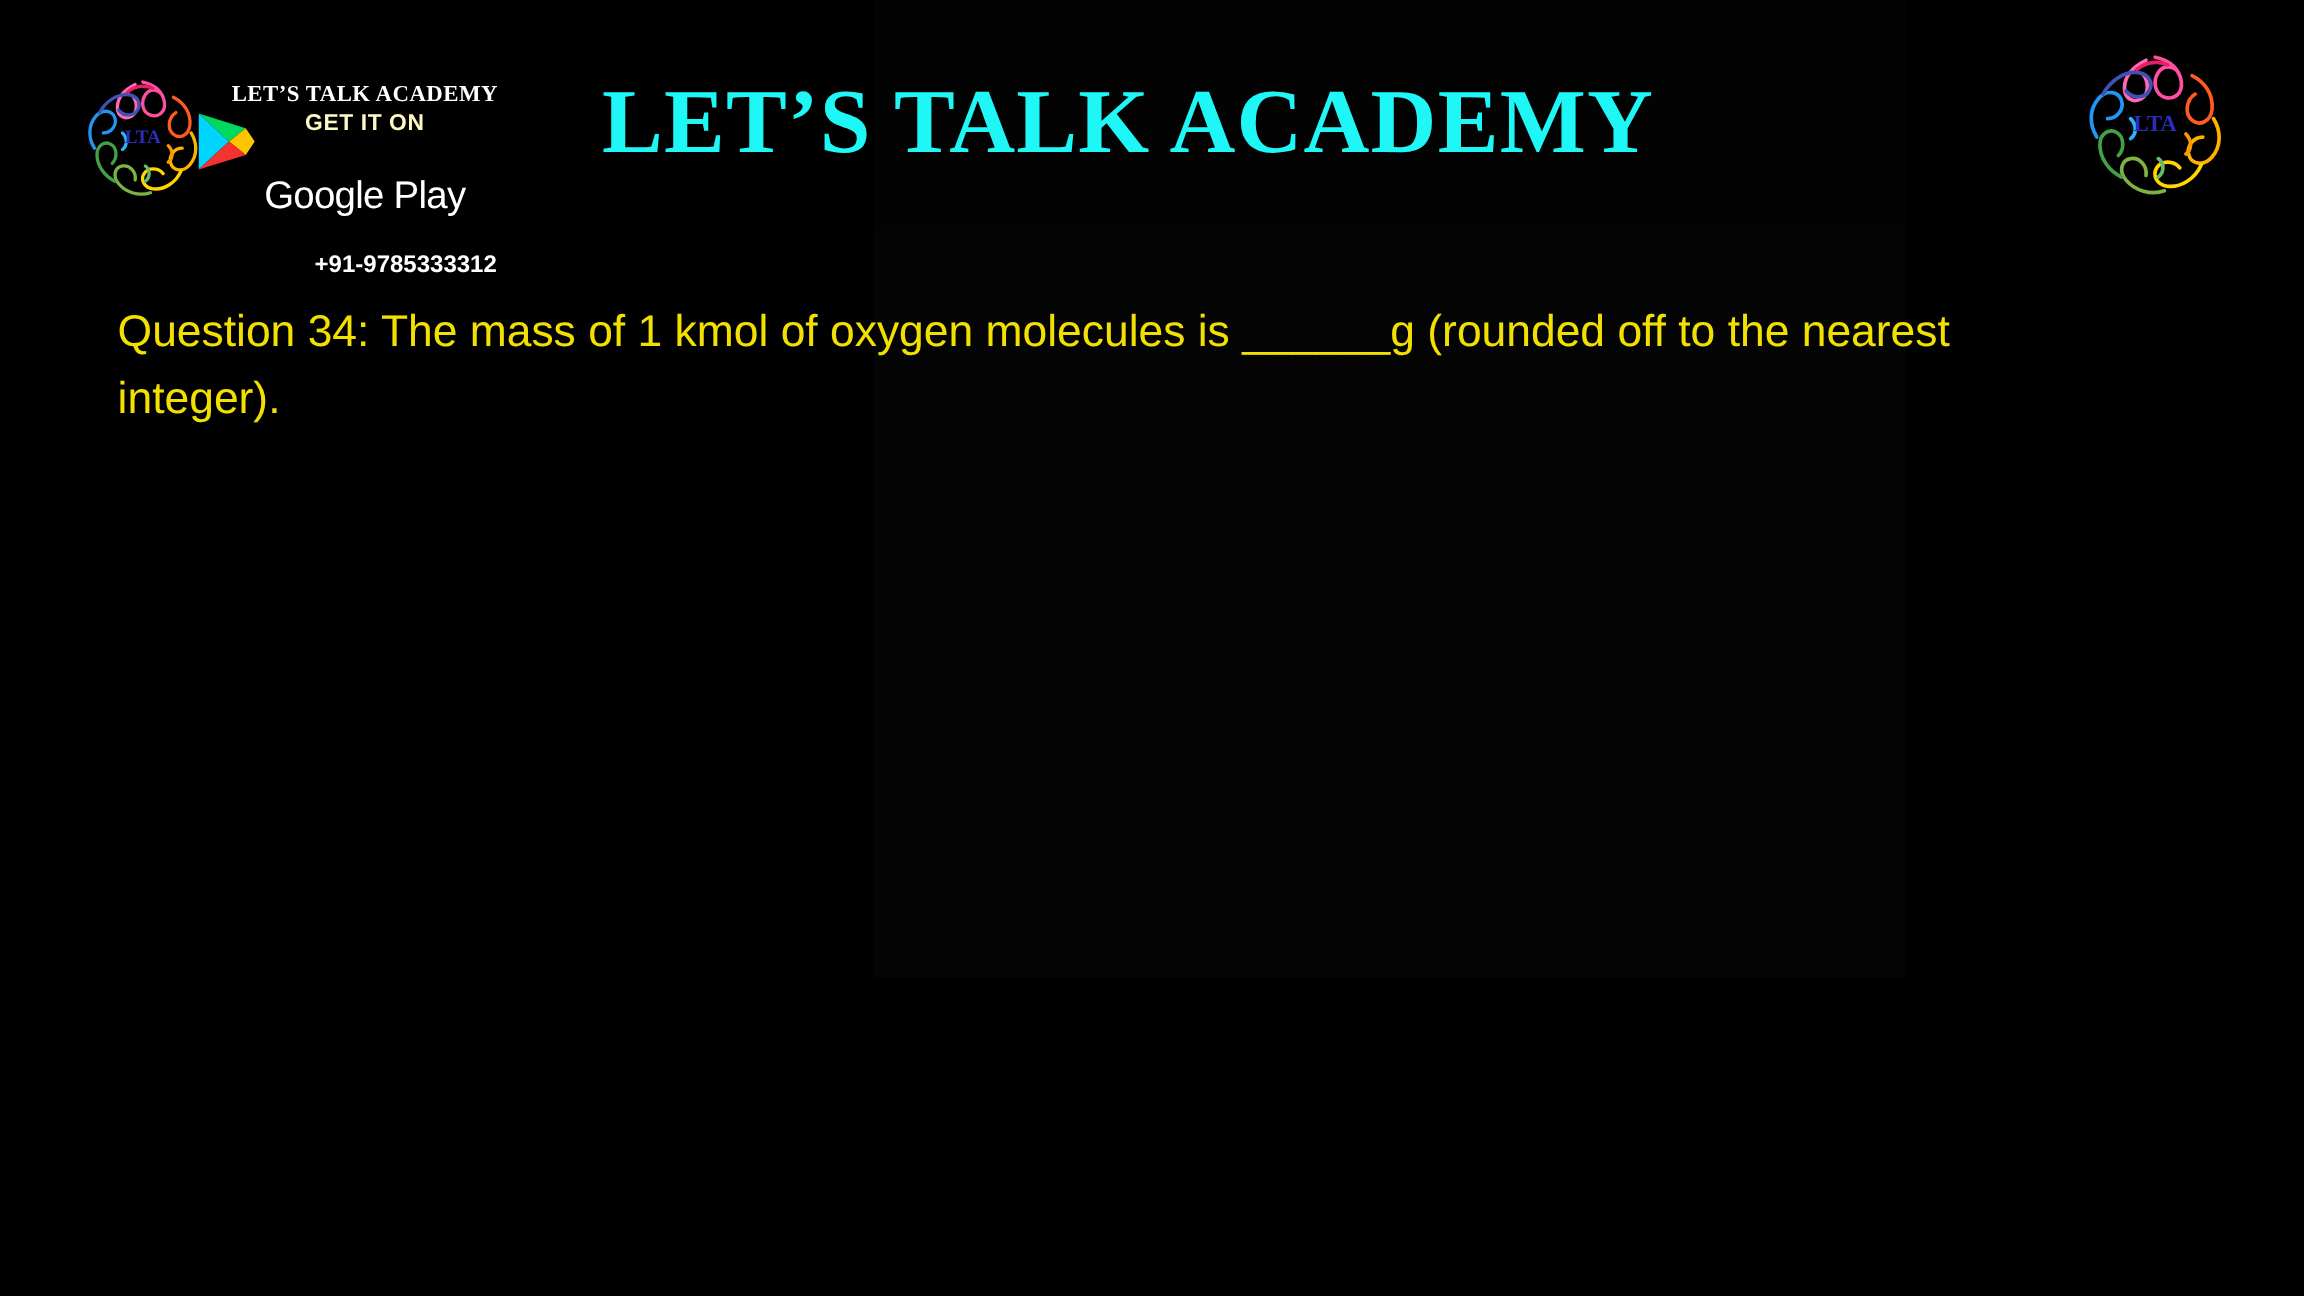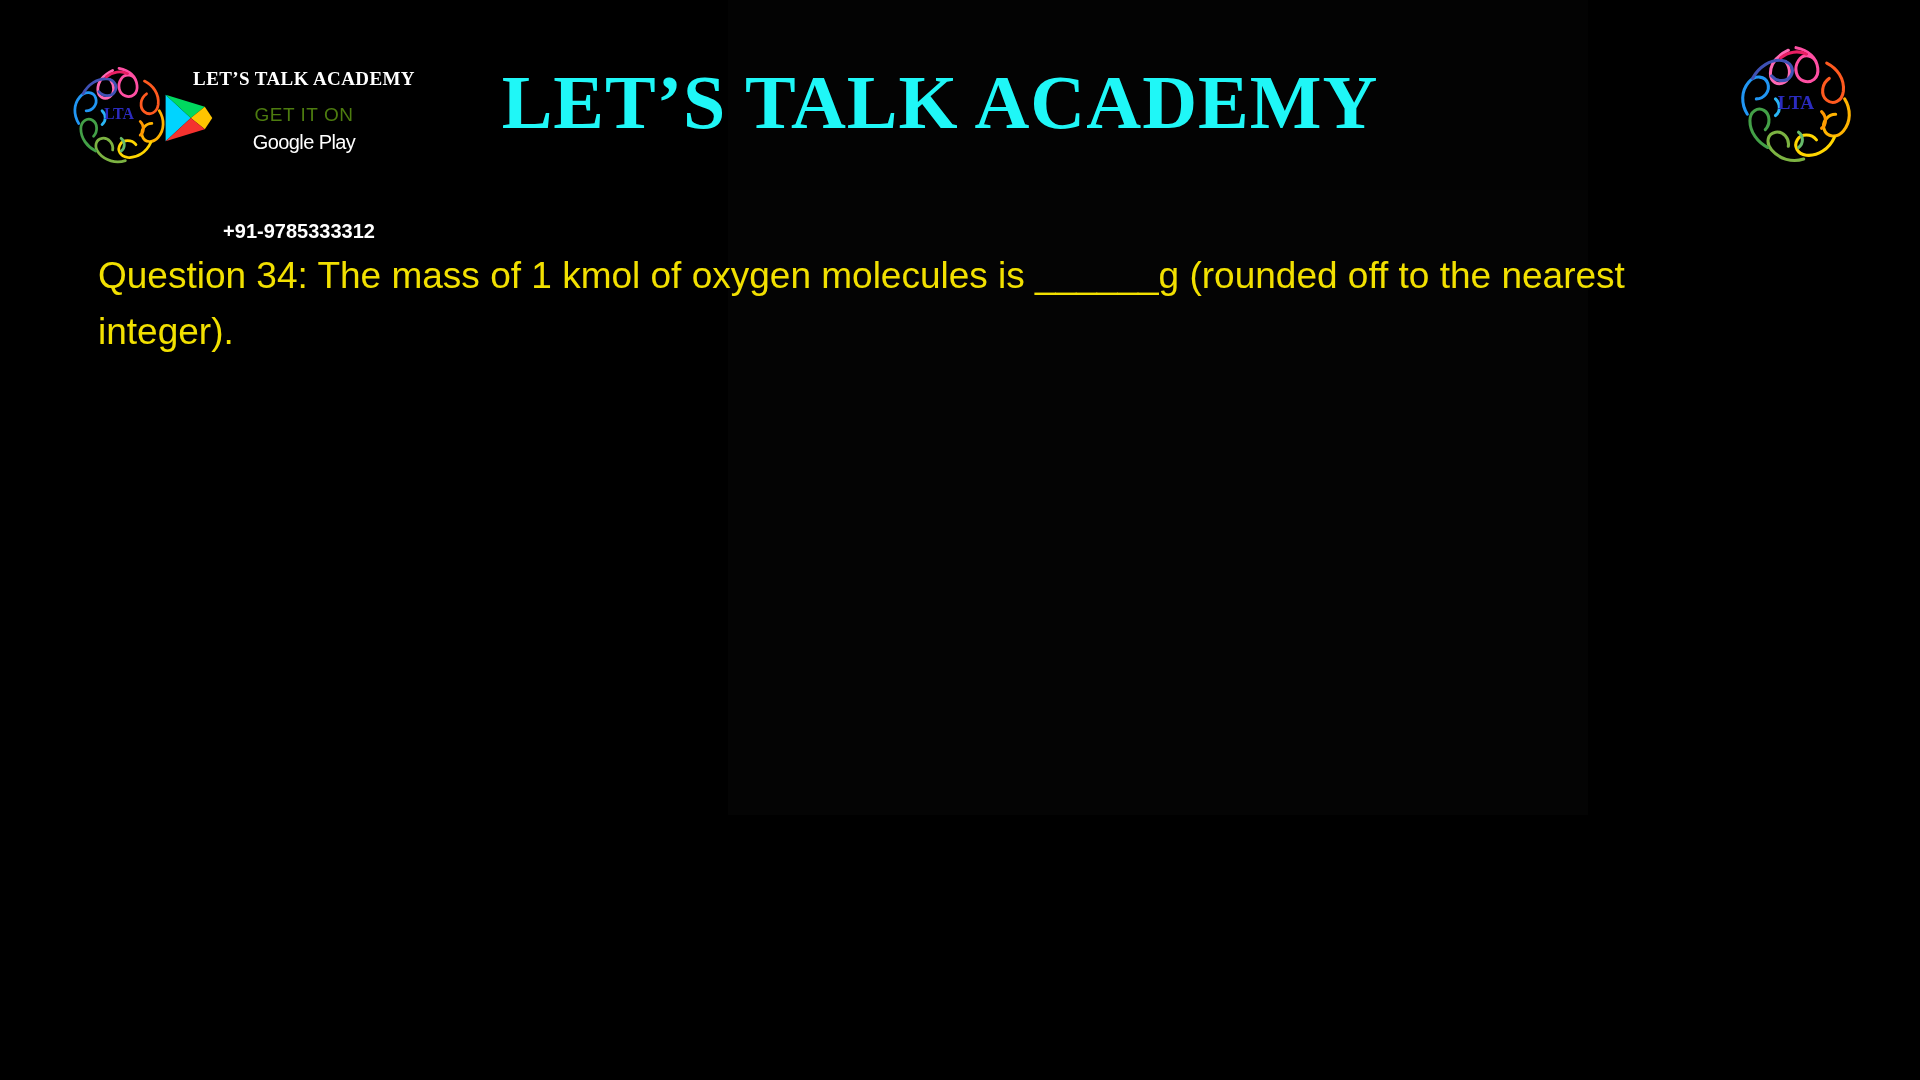--- a/index.html
+++ b/index.html
@@ -40,30 +40,30 @@
   #play-icon  { position:absolute; left:0px; top:22px; width:56px; height:56px; }
   #play-icon svg { display:block; width:100%; height:100%; }
   #badge-text { position:absolute; left:24px; top:0px; width:240px; text-align:center; }
   .badge-academy {
     font-family:"Liberation Serif", serif;
     font-weight:700; font-size:19px; letter-spacing:0.4px;
     color:#ffffff; white-space:nowrap; line-height:22px;
   }
   .badge-getiton {
     font-family:"Liberation Sans", sans-serif;
-    font-weight:400; font-size:19px; letter-spacing:0.5px;
-    color:#4d7c0f; line-height:23px; margin-top:13px;
+    font-weight:700; font-size:19px; letter-spacing:0.5px;
+    color:#fef9c3; line-height:23px; margin-top:1px;
   }
   .badge-gplay {
     font-family:"Liberation Sans", sans-serif;
-    font-weight:400; font-size:20px; letter-spacing:-0.6px;
-    color:#ffffff; line-height:32px;
+    font-weight:400; font-size:32px; letter-spacing:-0.6px;
+    color:#ffffff; line-height:32px;margin-top:32px;
   }
   #phone-number {
-    position:absolute; left:24px; top:152px; width:230px; text-align:center;
+    position:absolute; left:24px; top:142px; width:230px; text-align:right;
     font-family:"Liberation Sans", sans-serif;
     font-weight:700; font-size:20px; color:#ffffff; white-space:nowrap;
   }
 
   
   #brand-title {
     position:absolute; left:430px; top:60px; width:1020px;
     text-align:center;
     font-family:"Liberation Serif", serif;
     font-weight:700;

